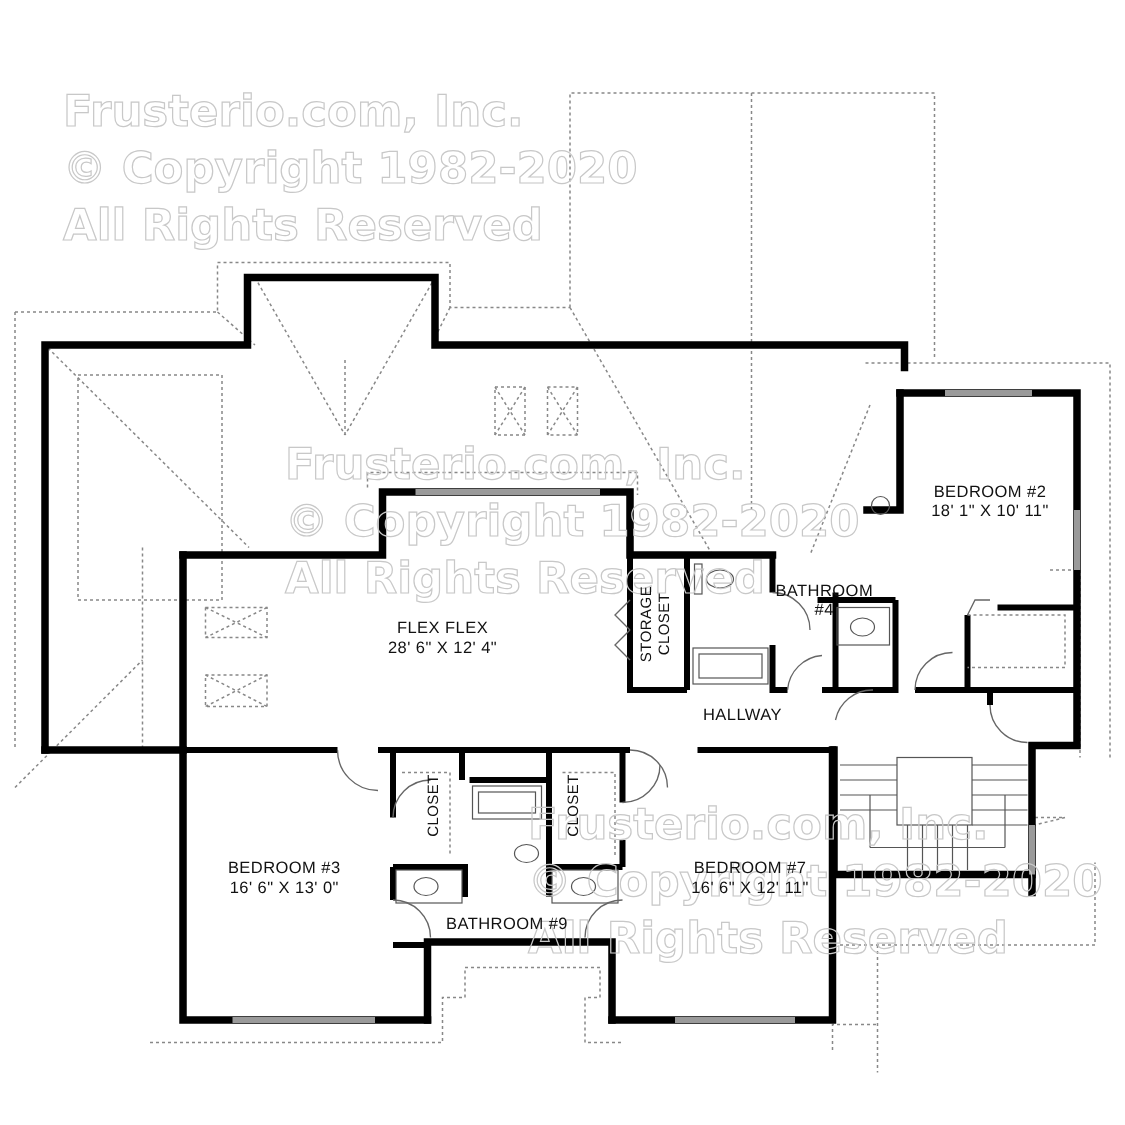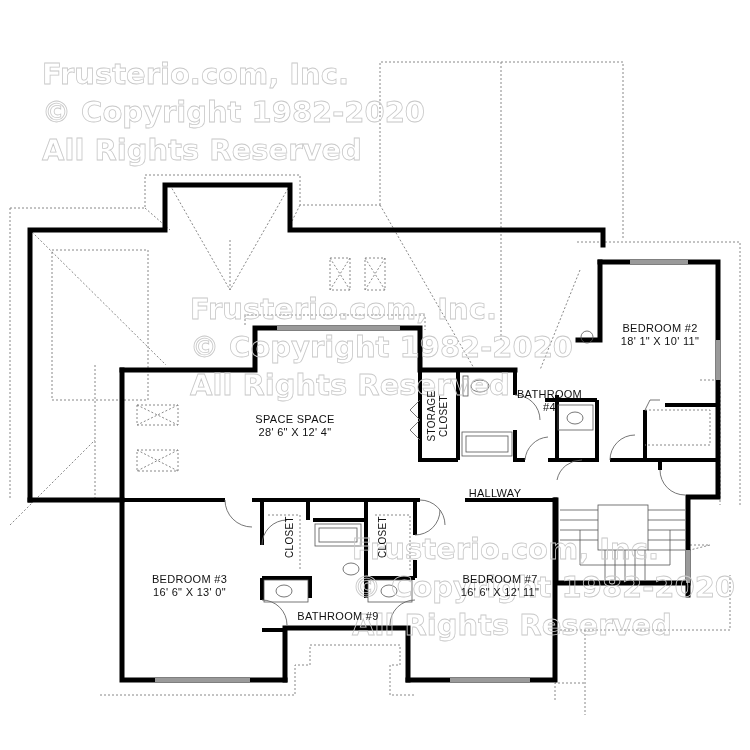--- a/index.html
+++ b/index.html
@@ -181,36 +181,36 @@
   <span>© Copyright 1982-2020</span>
   <span>All Rights Reserved</span>
 </div>
 <div class="wm" style="left:352px; top:530px;">
   <span>Frusterio.com, Inc.</span>
   <span>© Copyright 1982-2020</span>
   <span>All Rights Reserved</span>
 </div>
 
 <div class="lbl" style="left:235px; top:413px; width:120px;">
-  <span>SPACE SPACE</span>
+  <span>FLEX FLEX</span>
   <span>28' 6"  X  12' 4"</span>
 </div>
 <div class="lbl" style="left:605px; top:322px; width:110px;">
   <span>BEDROOM #2</span>
   <span>18' 1"  X  10' 11"</span>
 </div>
 <div class="lbl" style="left:512px; top:372px; width:75px;margin-top:16px;">
   <span>BATHROOM</span>
   <span>#4</span>
 </div>
 <div class="vlbl" style="left:408px; top:404px; width:60px;">
   <span style="display:block;">STORAGE</span>
   <span style="display:block;">CLOSET</span>
 </div>
-<div class="lbl" style="left:455px; top:471px; width:80px;margin-top:16px;">
+<div class="lbl" style="left:455px; top:471px; width:80px;">
   <span>HALLWAY</span>
 </div>
 <div class="lbl" style="left:132px; top:573px; width:115px;text-align:center;">
   <span>BEDROOM #3</span>
   <span>16' 6"  X  13' 0"</span>
 </div>
 <div class="vlbl" style="left:265px; top:531px; width:50px;">
   <span>CLOSET</span>
 </div>
 <div class="vlbl" style="left:358px; top:531px; width:50px;">

